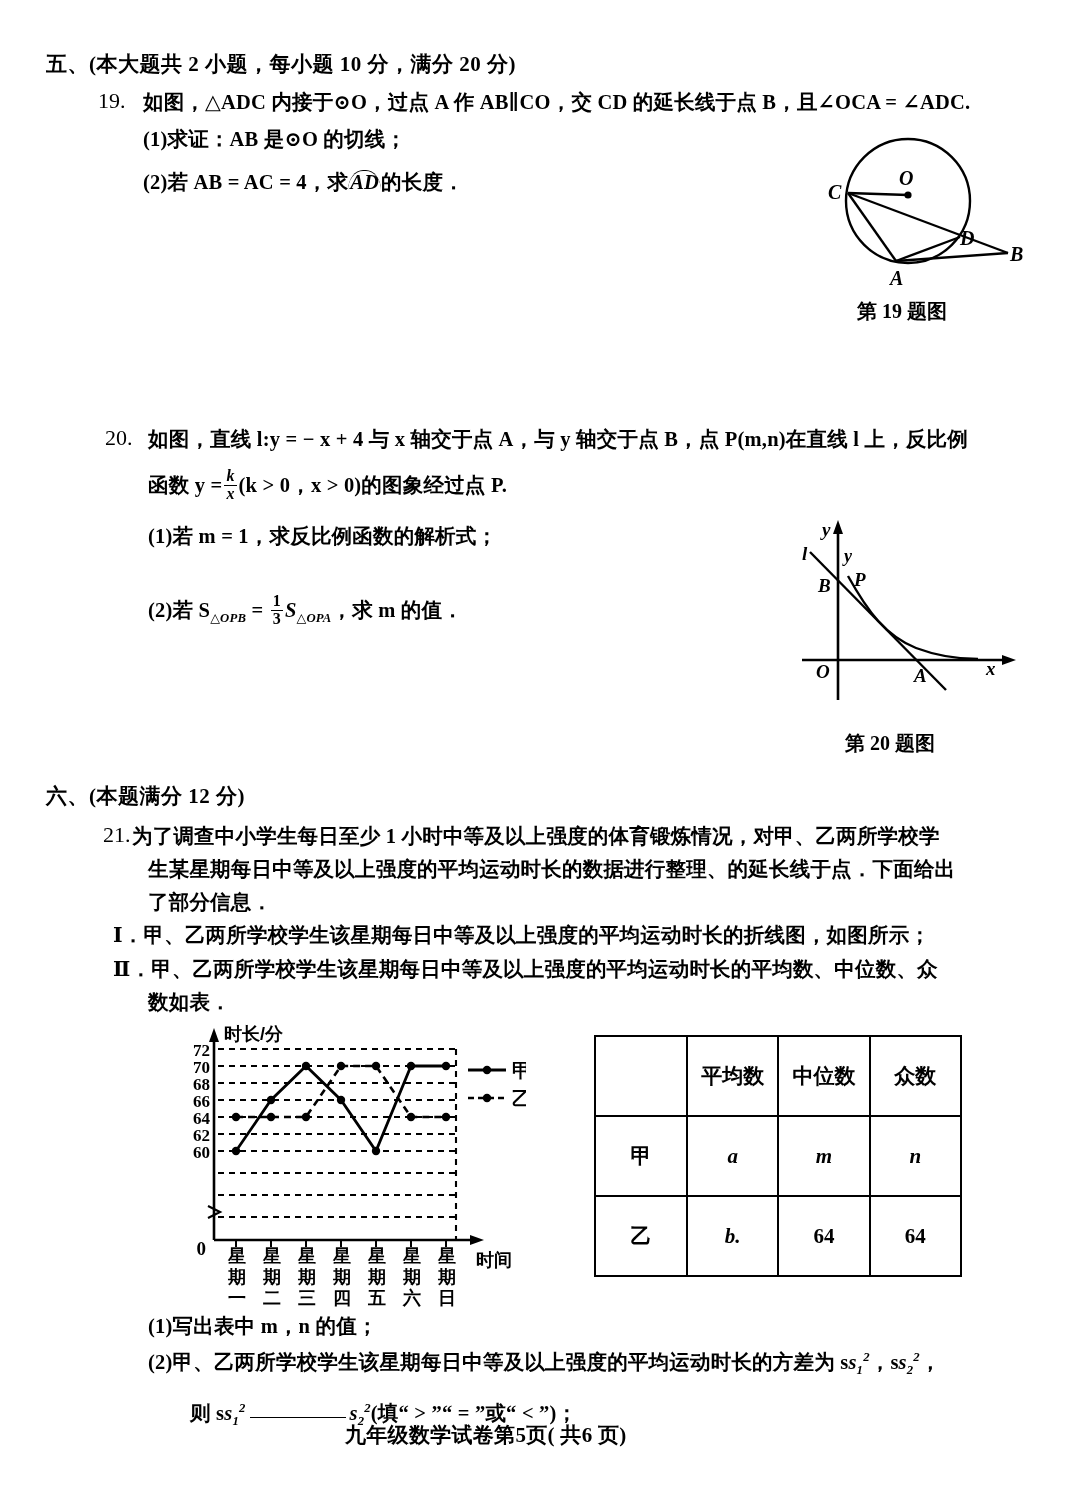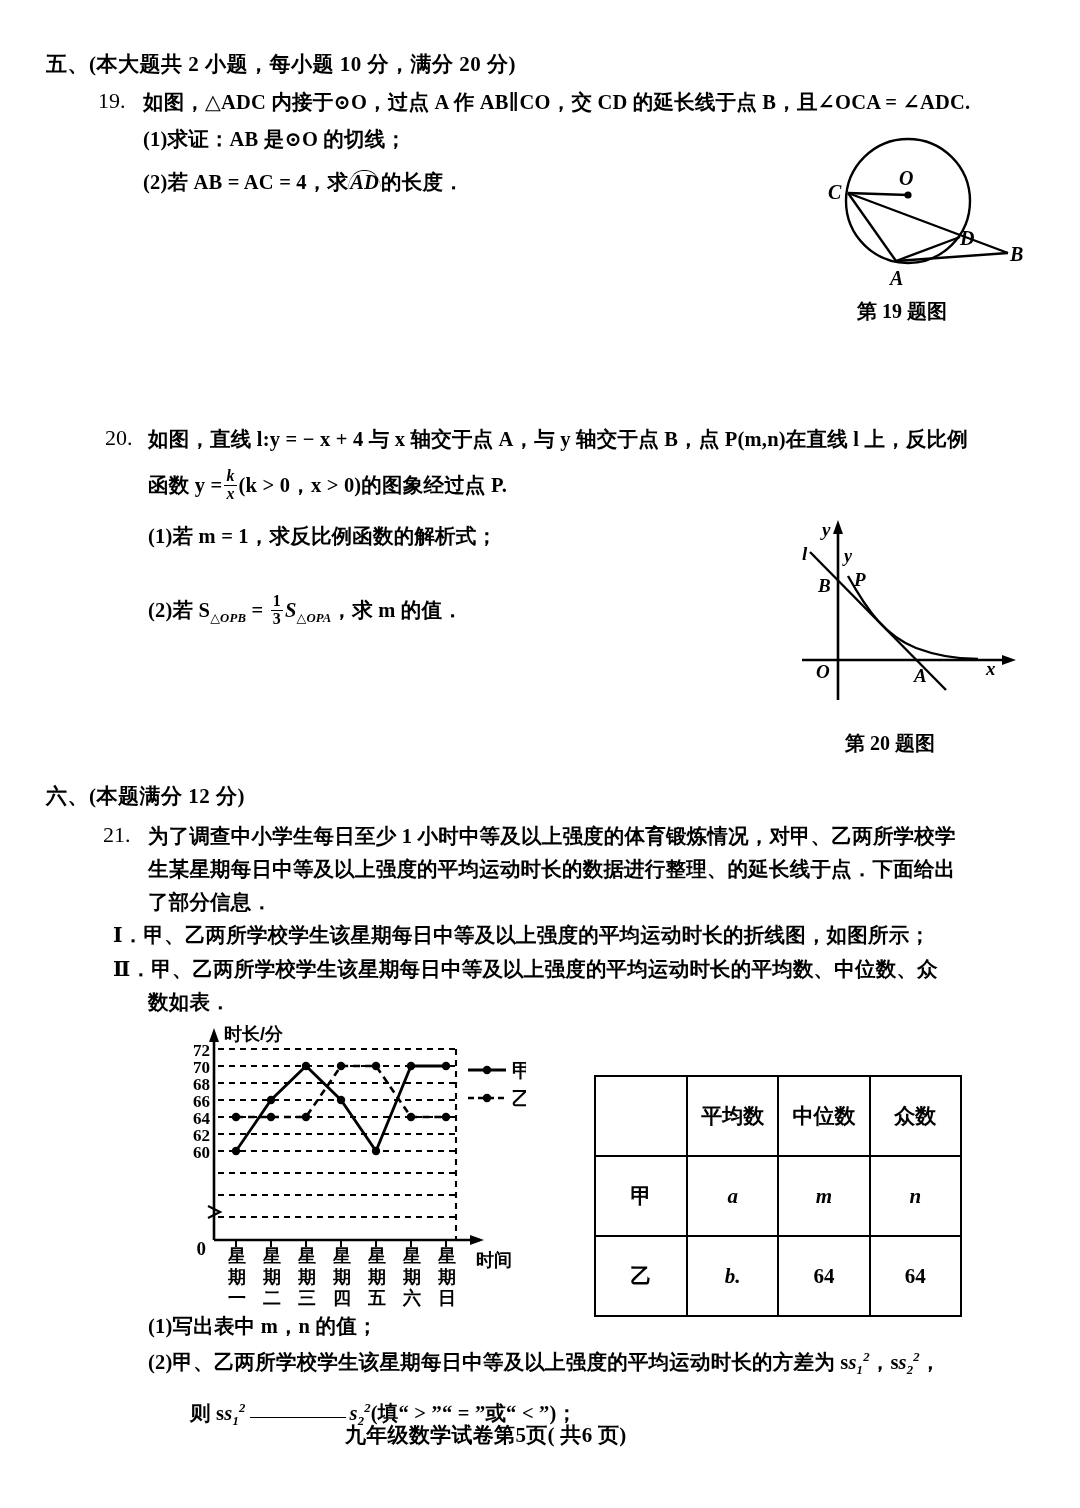--- a/index.html
+++ b/index.html
@@ -94,21 +94,20 @@
   #chart-block { position: absolute; left: 176px; top: 1018px; width: 350px; height: 290px; }
 
   
   #stats-table {
     position: absolute;
     left: 594px;
     top: 1035px;
     width: 368px;
     border-collapse: collapse;
     table-layout: fixed;
-    margin-top: 40px;
   }
   #stats-table td, #stats-table th {
     border: 2.2px solid #000;
     text-align: center;
     font-size: 21px;
     font-weight: bold;
     height: 78px;
     padding: 0;
   }
   #stats-table td.v {
@@ -188,21 +187,21 @@
     <text x="64" y="74" font-family="Liberation Serif, serif" font-style="italic" font-size="19" font-weight="bold">P</text>
     <text x="26" y="166" font-family="Liberation Serif, serif" font-style="italic" font-size="19" font-weight="bold">O</text>
     <text x="124" y="170" font-family="Liberation Serif, serif" font-style="italic" font-size="19" font-weight="bold">A</text>
   </svg>
 
   <div class="cap" style="left:845px; top:730px;">第 20 题图</div>
 
   <div class="sec-head" style="left:46px; top:782px;">六、(本题满分 12 分)</div>
 
   <div class="qnum" style="left:103px; top:822px;">21.</div>
-  <div class="qline" style="left:148px; top:822px;">为了调查中小学生每日至少 1 小时中等及以上强度的体育锻炼情况，对甲、乙两所学校学</div>
+  <div class="qline" style="left:132px; top:822px;">为了调查中小学生每日至少 1 小时中等及以上强度的体育锻炼情况，对甲、乙两所学校学</div>
   <div class="qline" style="left:148px; top:855px;">生某星期每日中等及以上强度的平均运动时长的数据进行整理、的延长线于点．下面给出</div>
   <div class="qline" style="left:148px; top:888px;">了部分信息．</div>
 
   <div class="qline" style="left:113px; top:921px;">Ⅰ．甲、乙两所学校学生该星期每日中等及以上强度的平均运动时长的折线图，如图所示；</div>
   <div class="qline" style="left:113px; top:955px;">Ⅱ．甲、乙两所学校学生该星期每日中等及以上强度的平均运动时长的平均数、中位数、众</div>
   <div class="qline" style="left:148px; top:988px;">数如表．</div>
 
   <div id="chart-block">
     <svg width="350" height="290" viewBox="0 0 350 290">
 

